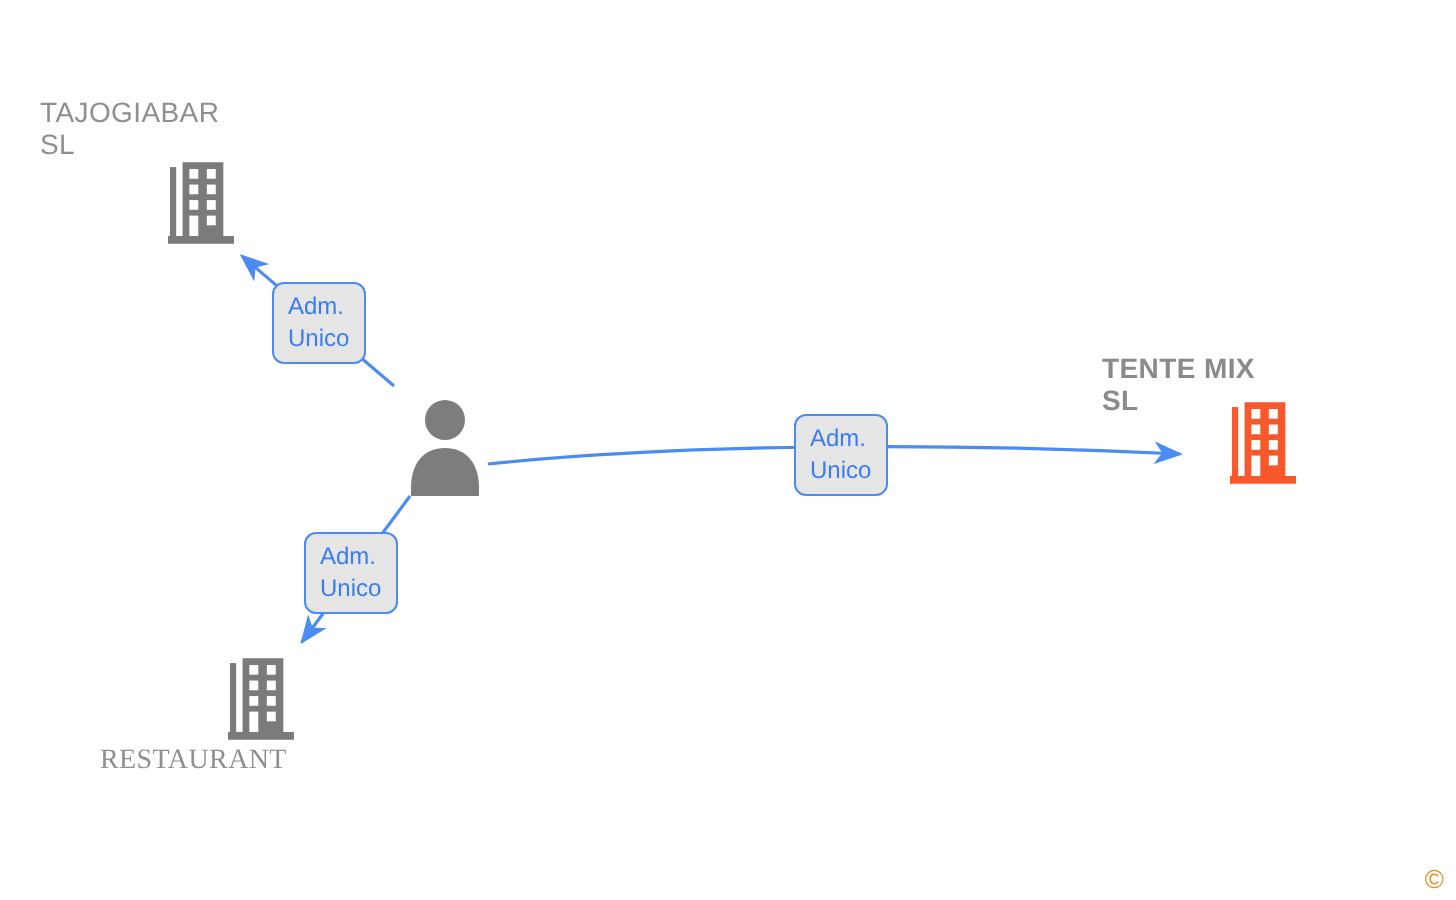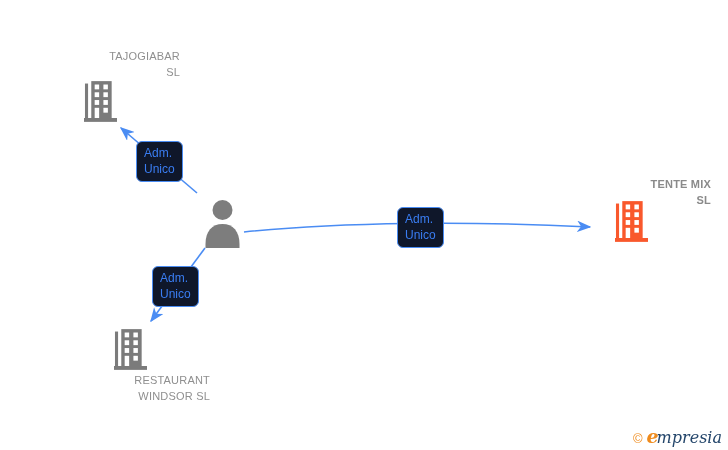--- a/index.html
+++ b/index.html
@@ -3,32 +3,32 @@
 <meta charset="utf-8">
 <style>
   html,body{margin:0;padding:0;background:#fff;}
   .canvas{
     position:relative;width:728px;height:450px;background:#ffffff;
     overflow:hidden;font-family:"Liberation Sans",sans-serif;
   }
   .edges-layer{position:absolute;left:0;top:0;width:728px;height:450px;}
   .node{position:absolute;cursor:pointer;}
   .node-label{
-    position:absolute;text-align:right;color:#8f8f8f;
-    font-size:11px;line-height:15.5px;letter-spacing:.2px;
+    position:absolute;text-align:left;color:#8f8f8f;
+    font-size:14px;line-height:15.5px;letter-spacing:.2px;
   }
   .node-label.bold{font-weight:bold;color:#8a8a8a;}
   .building-icon{position:absolute;width:33px;height:41px;}
   .building-icon svg{display:block;width:100%;height:100%;}
   .gray{color:#7b7b7b;}
   .orange{color:#f9582c;}
   .person-icon{position:absolute;left:203px;top:199px;width:39px;height:49px;color:#7d7d7d;}
   .person-icon svg{display:block;width:100%;height:100%;}
   .edge-label{
-    position:absolute;background:#0f172a;border:1.5px solid #4a8cf3;
+    position:absolute;background:#e5e5e5;border:1.5px solid #4a8cf3;
     border-radius:6px;padding:4px 7px;color:#3a7df2;
     font-size:12px;line-height:15.5px;text-align:left;cursor:pointer;
   }
   .footer{
     position:absolute;right:6px;bottom:3px;display:flex;align-items:baseline;gap:4px;
   }
   .copyright{color:#ef8b1d;font-size:13px;font-family:"Liberation Sans",sans-serif;}
   .brand{font-family:"DejaVu Serif",serif;font-style:italic;}
   .brand-e{color:#ef8b1d;font-size:19px;font-weight:bold;}
   .brand-rest{color:#24466b;font-size:16px;margin-left:-2px;}
@@ -127,41 +127,37 @@
             <rect x="20" y="3.5" width="4.6" height="5"></rect>
           <rect x="11" y="11.5" width="4.6" height="5"></rect>
             <rect x="20" y="11.5" width="4.6" height="5"></rect>
           <rect x="11" y="19.5" width="4.6" height="5"></rect>
             <rect x="20" y="19.5" width="4.6" height="5"></rect>
           <rect x="11" y="27.5" width="4.6" height="10.5"></rect>
             <rect x="20" y="27.5" width="4.6" height="5"></rect>
         </g>
       </svg>
     </div>
-    <div class="node-label" style="left:50px;top:373px;width:160px;">
+    <div class="node-label" style="left:50px;top:373px;width:160px;font-family:Liberation Serif, serif;">
       <div>RESTAURANT</div>
-      <div>WINDSOR SL</div>
     </div>
   </div>
 
   <div class="edge-label" style="left:136px;top:141px;">
     <div>Adm.</div>
     <div>Unico</div>
   </div>
 
   <div class="edge-label" style="left:397px;top:207px;">
     <div>Adm.</div>
     <div>Unico</div>
   </div>
 
   <div class="edge-label" style="left:152px;top:266px;">
     <div>Adm.</div>
     <div>Unico</div>
   </div>
 
   <div class="footer">
     <span class="copyright">©</span>
-    <span class="brand">
-      <span class="brand-e">e</span><span class="brand-rest">mpresia</span>
-    </span>
   </div>
 
 </div>
 
 </body></html>

